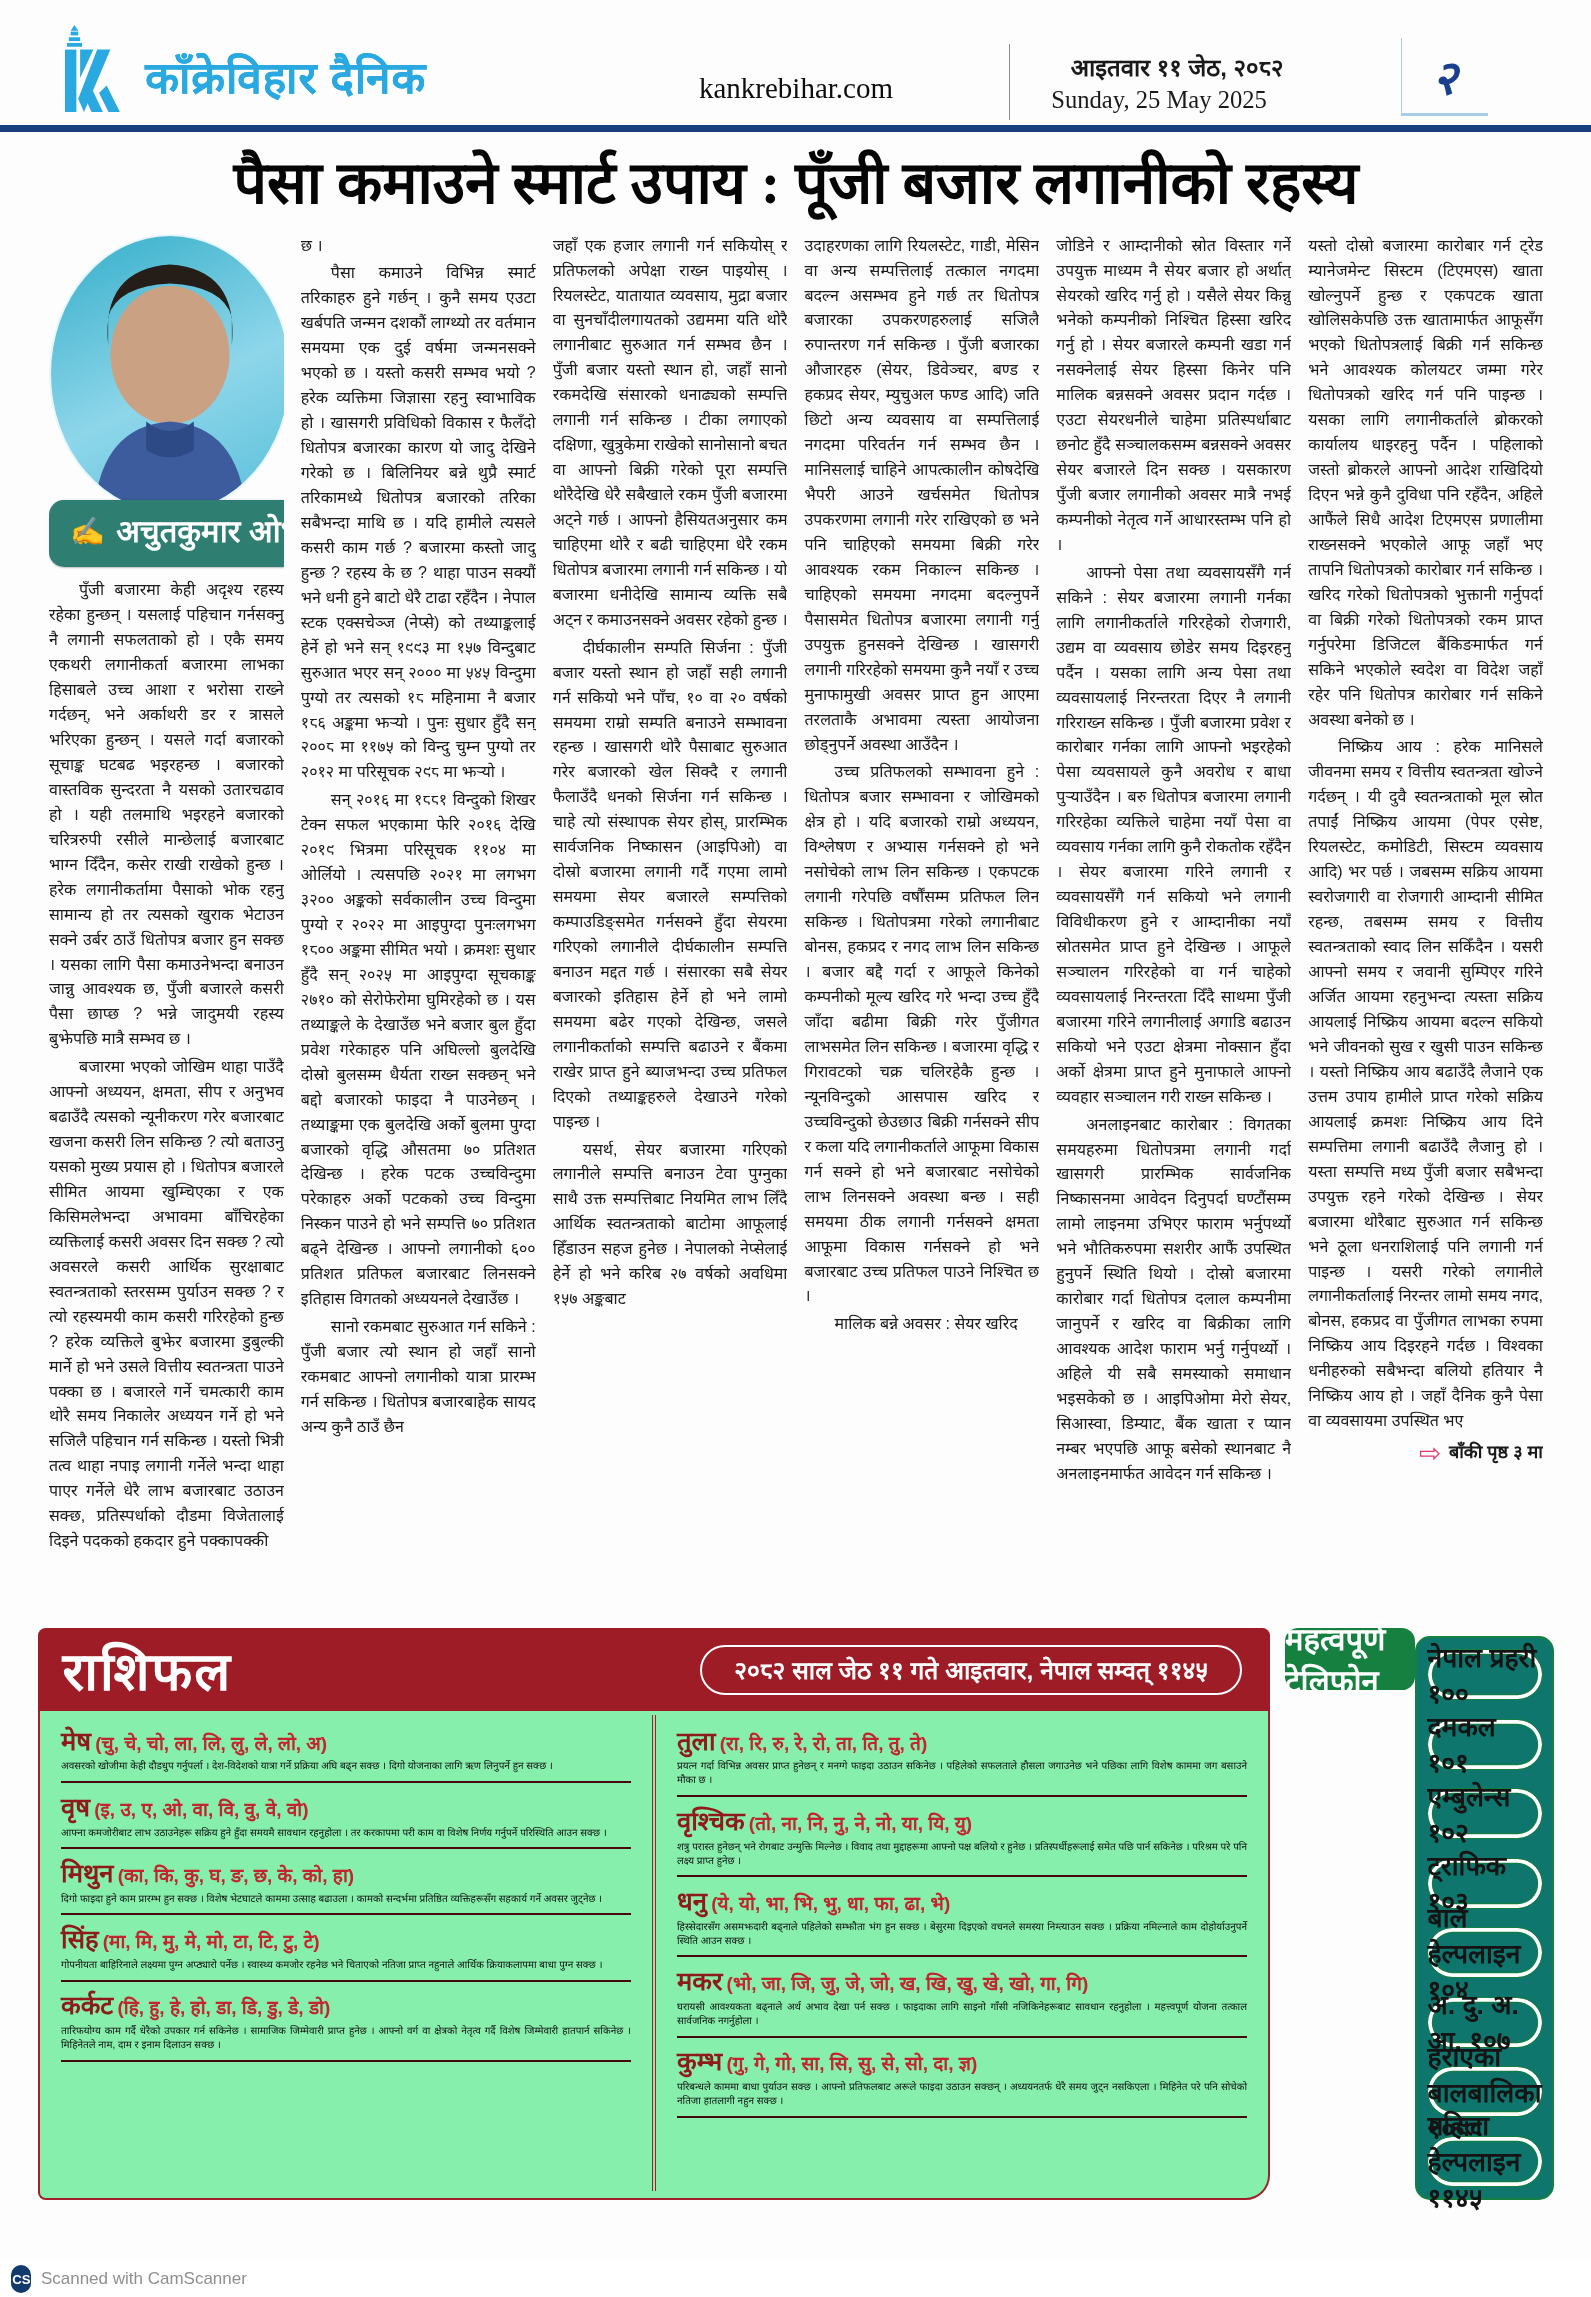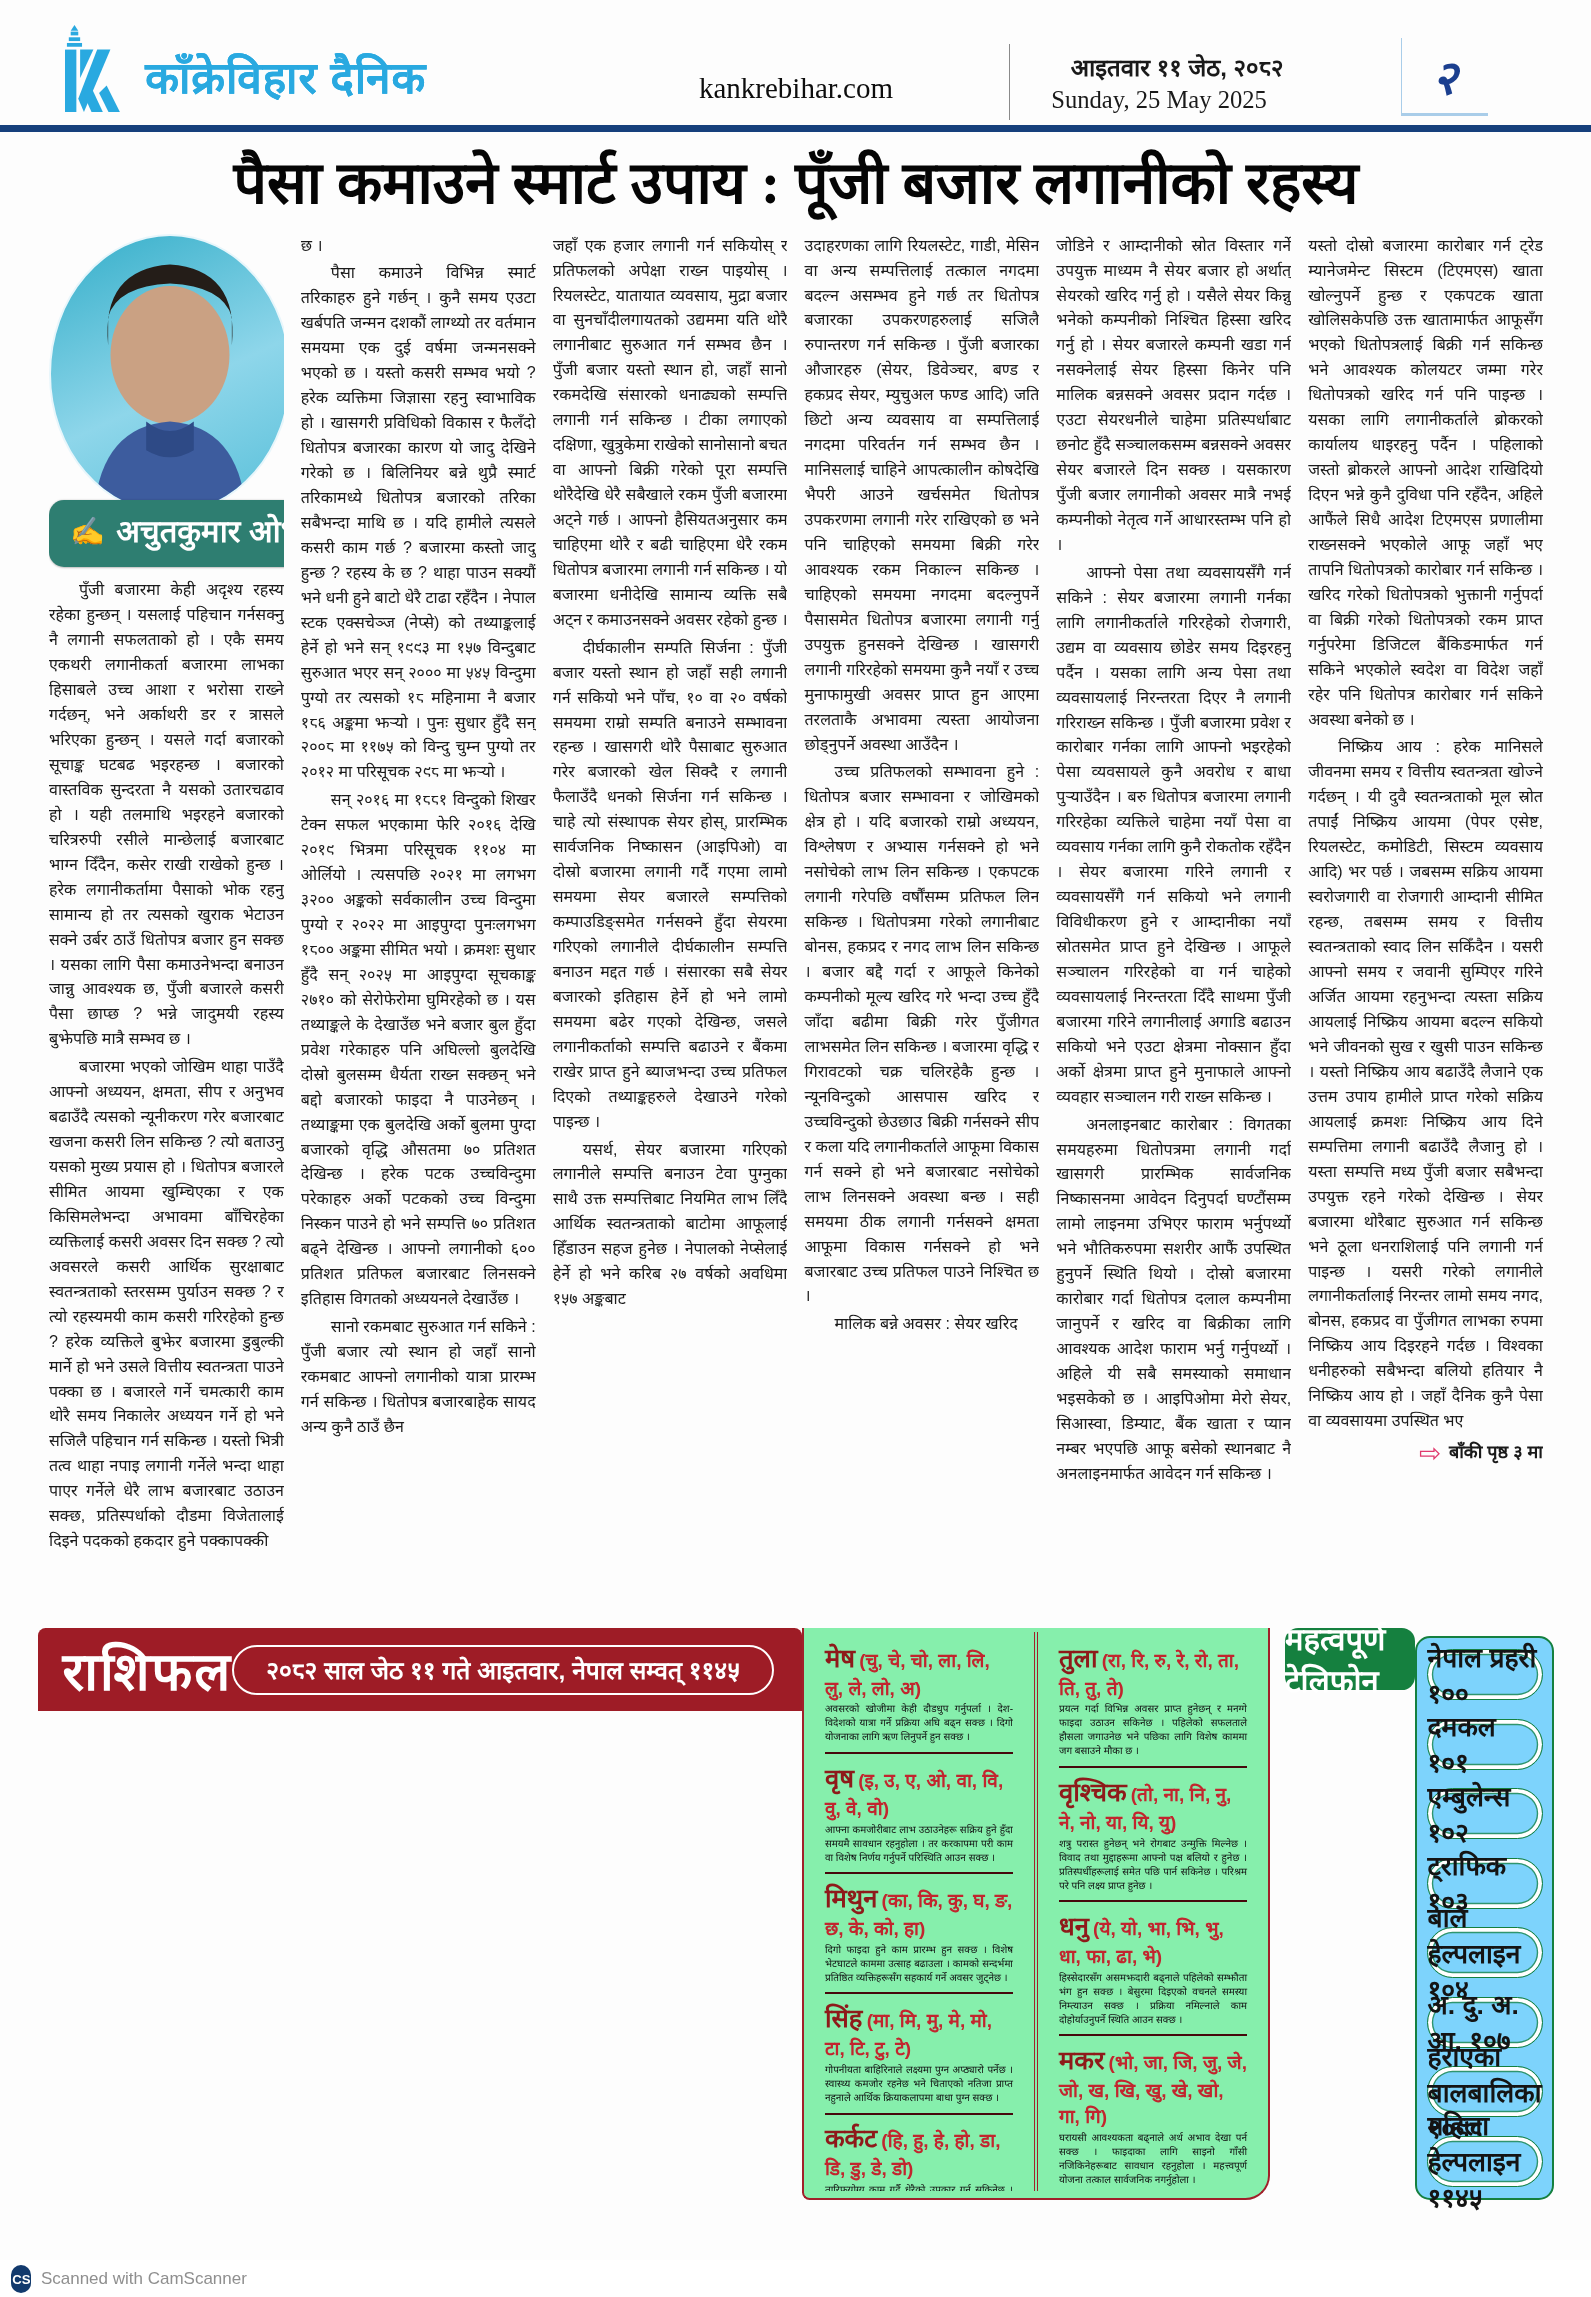--- a/index.html
+++ b/index.html
@@ -39,42 +39,42 @@
            border:2.8px solid #e8f6fb; }
   .author-badge { position:absolute; bottom:3.8px; left:0; background:#2e7e71; color:#fff;
                   font-size:31px; font-weight:bold; padding:8.5px 21px 10.4px; border-radius:15px;
                   display:flex; align-items:center; gap:11.4px; white-space:nowrap; box-shadow:0 0.9px 1.9px rgba(0,0,0,.25); }
   .pen { font-size:28px; }
   .cont-line { display:flex; align-items:flex-end; justify-content:flex-end; gap:7.6px;
                font-weight:bold; font-size:18px; margin-top:3.8px; }
   .cont-arrow { color:#e03a6e; font-size:26.5px; line-height:1; font-weight:normal; }
   
   .bottom { display:flex; gap:15px; padding:0 38px; margin-top:13.2px; height:572px; }
-  .rashifal { flex:1; display:flex; flex-direction:row; min-width:0; }
+  .rashifal { flex:1; display:flex; flex-direction:column; min-width:0; }
   .rash-bar { height:83px; background:#9e1c26; border-radius:7.6px 7.6px 0 0; display:flex;
               align-items:center; justify-content:space-between; padding:0 28px 0 24.6px; }
   .rash-title { color:#fff; font-size:53px; font-weight:bold; letter-spacing:1.9px; }
   .rash-ribbon { border:2.4px solid #fff; border-radius:38px; padding:6.6px 32px; color:#fff;
                  font-size:24.6px; font-weight:bold;text-align:center; }
   .rash-body { flex:1; border:2.8px solid #a1202a; border-top:none; border-radius:0 0 24.6px 7.6px;
                display:flex; overflow:hidden; padding:3.8px 0 7.6px; background:#86efac; }
   .rash-col { flex:1; padding:1.9px 21px; min-width:0; overflow:hidden; }
   .rash-col.left { border-right:4.7px double #a1202a; }
   .rash-entry { padding:5.7px 0 7.6px; border-bottom:2.4px solid #46080c; }
   .rash-entry:last-child { border-bottom:none; }
   .rash-head { margin-bottom:1.9px; }
   .sign { color:#8e1a1a; font-weight:bold; font-size:25.6px; }
   .letters { color:#c2252e; font-weight:bold; font-size:19px; }
   .rash-text { font-size:10px; line-height:1.4; text-align:justify; color:#101010; }
   
   .phone-box { width:269px; display:flex; }
   .phone-head { background:#15803f; border-radius:13.2px; height:62px; display:flex; align-items:center;
                 justify-content:center; color:#fff; font-weight:bold; font-size:31px; }
   .phone-body { flex:1; border:2.4px solid #15803f; border-radius:15px; margin-top:7.6px;
-                padding:11.4px 9.5px; display:flex; flex-direction:column; justify-content:space-between; background:#7dd3fc; }
+                padding:11.4px 9.5px; display:flex; flex-direction:column; justify-content:space-between; background:#0f766e; }
   .pill { border:1.9px solid #15803f; border-radius:28px; height:51px; display:flex; align-items:center;
           justify-content:center; font-size:26.5px; font-weight:bold; color:#141414;
           box-shadow: inset 0 0 0 3.8px #fff, inset 0 0 0 5.2px rgba(21,128,63,.75); }
   
   .footer { position:absolute; left:0; right:0; bottom:0; height:38px; display:flex; align-items:center;
             gap:9.5px; padding-left:11.4px; background:#fff; }
   .cs-logo { width:20px; height:28px; background:#123a6d; color:#fff; display:flex; align-items:center;
              justify-content:center; font-weight:bold; font-size:13.2px; border-radius:13px; }
   .cs-text { color:#8f8f8f; font-size:17px; }
 </style>

